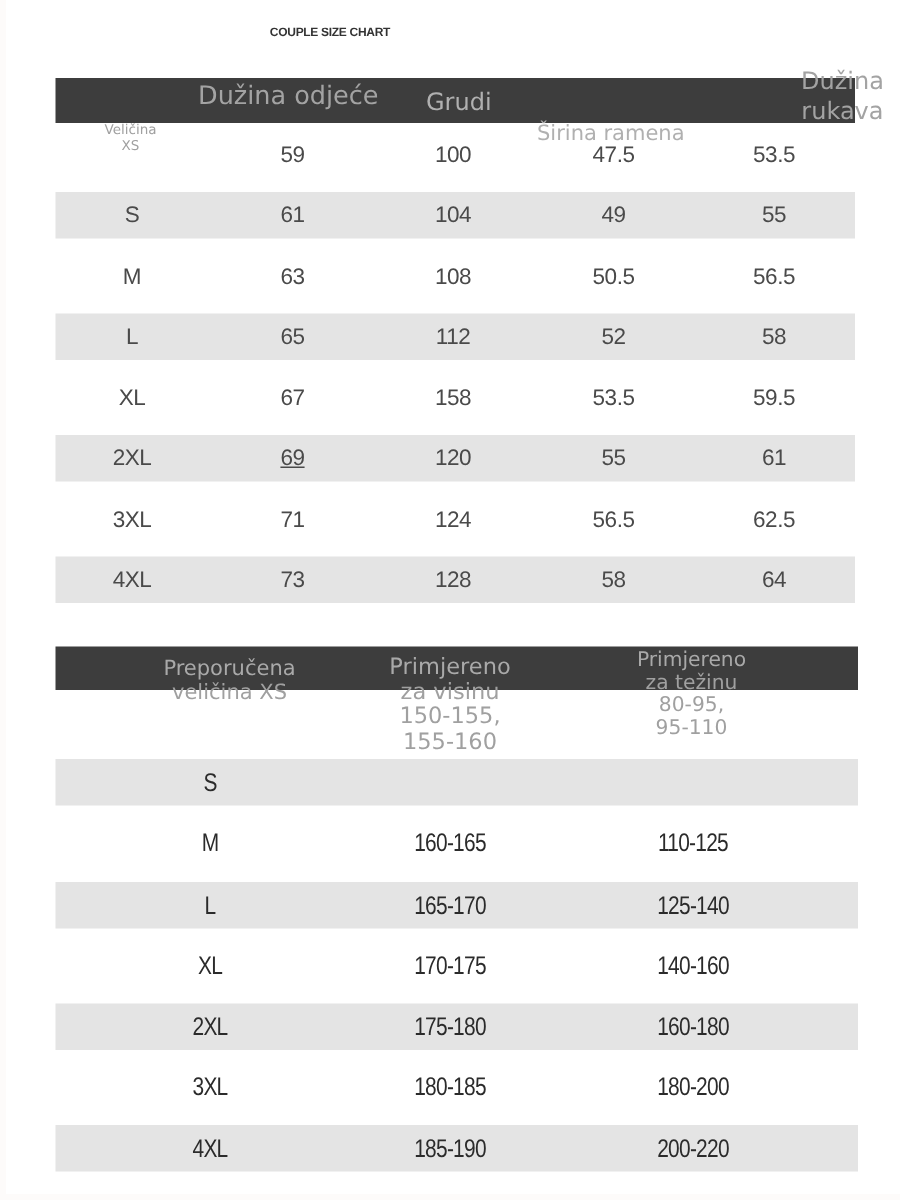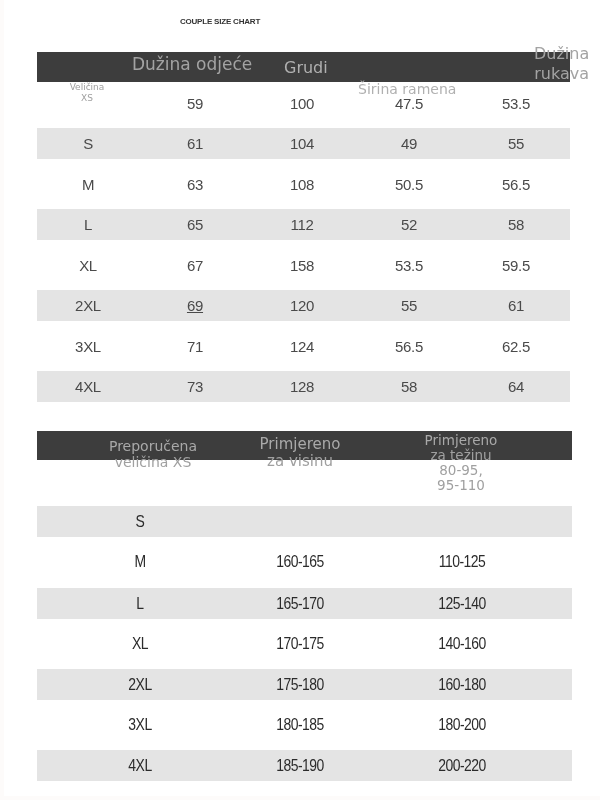--- a/index.html
+++ b/index.html
@@ -178,20 +178,22 @@
   <div class="hdr" style="left:37px; top:431px; width:535px; height:29px;"></div>
 
   <div class="overflow-text" style="left:78px; top:438px; width:150px; font-size:14px; line-height:16px;">
     <div style="color:#a9a9a9;">Preporučena</div>
     <div style="color:#a0a0a0;">veličina XS</div>
   </div>
 
   <div class="overflow-text" style="left:240px; top:436px; width:120px; font-size:15px; line-height:16.5px;">
     <div style="color:#a9a9a9;">Primjereno</div>
     <div>za visinu</div>
+    <div>150-155,</div>
+    <div>155-160</div>
   </div>
 
   <div class="overflow-text" style="left:401px; top:433px; width:120px; font-size:13.5px; line-height:15px;">
     <div style="color:#a9a9a9;">Primjereno</div>
     <div>za težinu</div>
     <div>80-95,</div>
     <div>95-110</div>
   </div>
 
   <div class="row gray" style="top:506px;">

